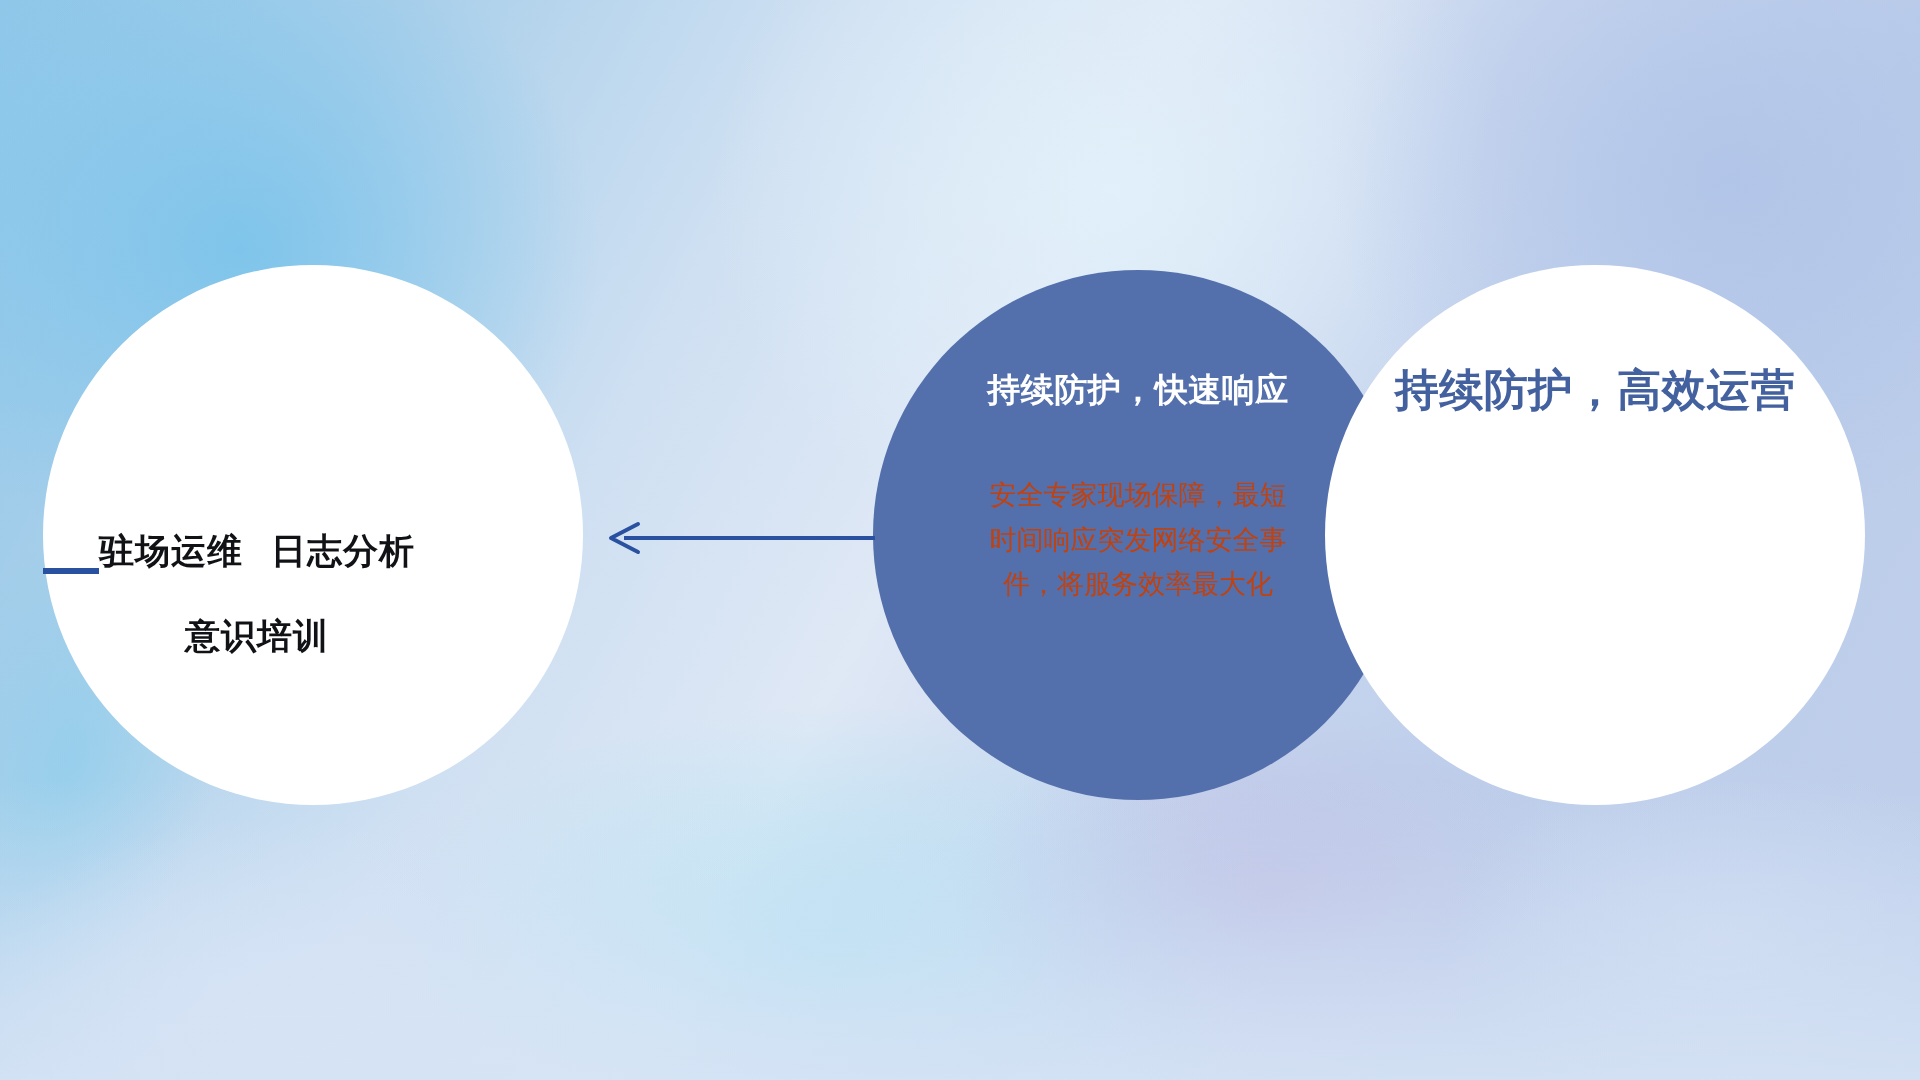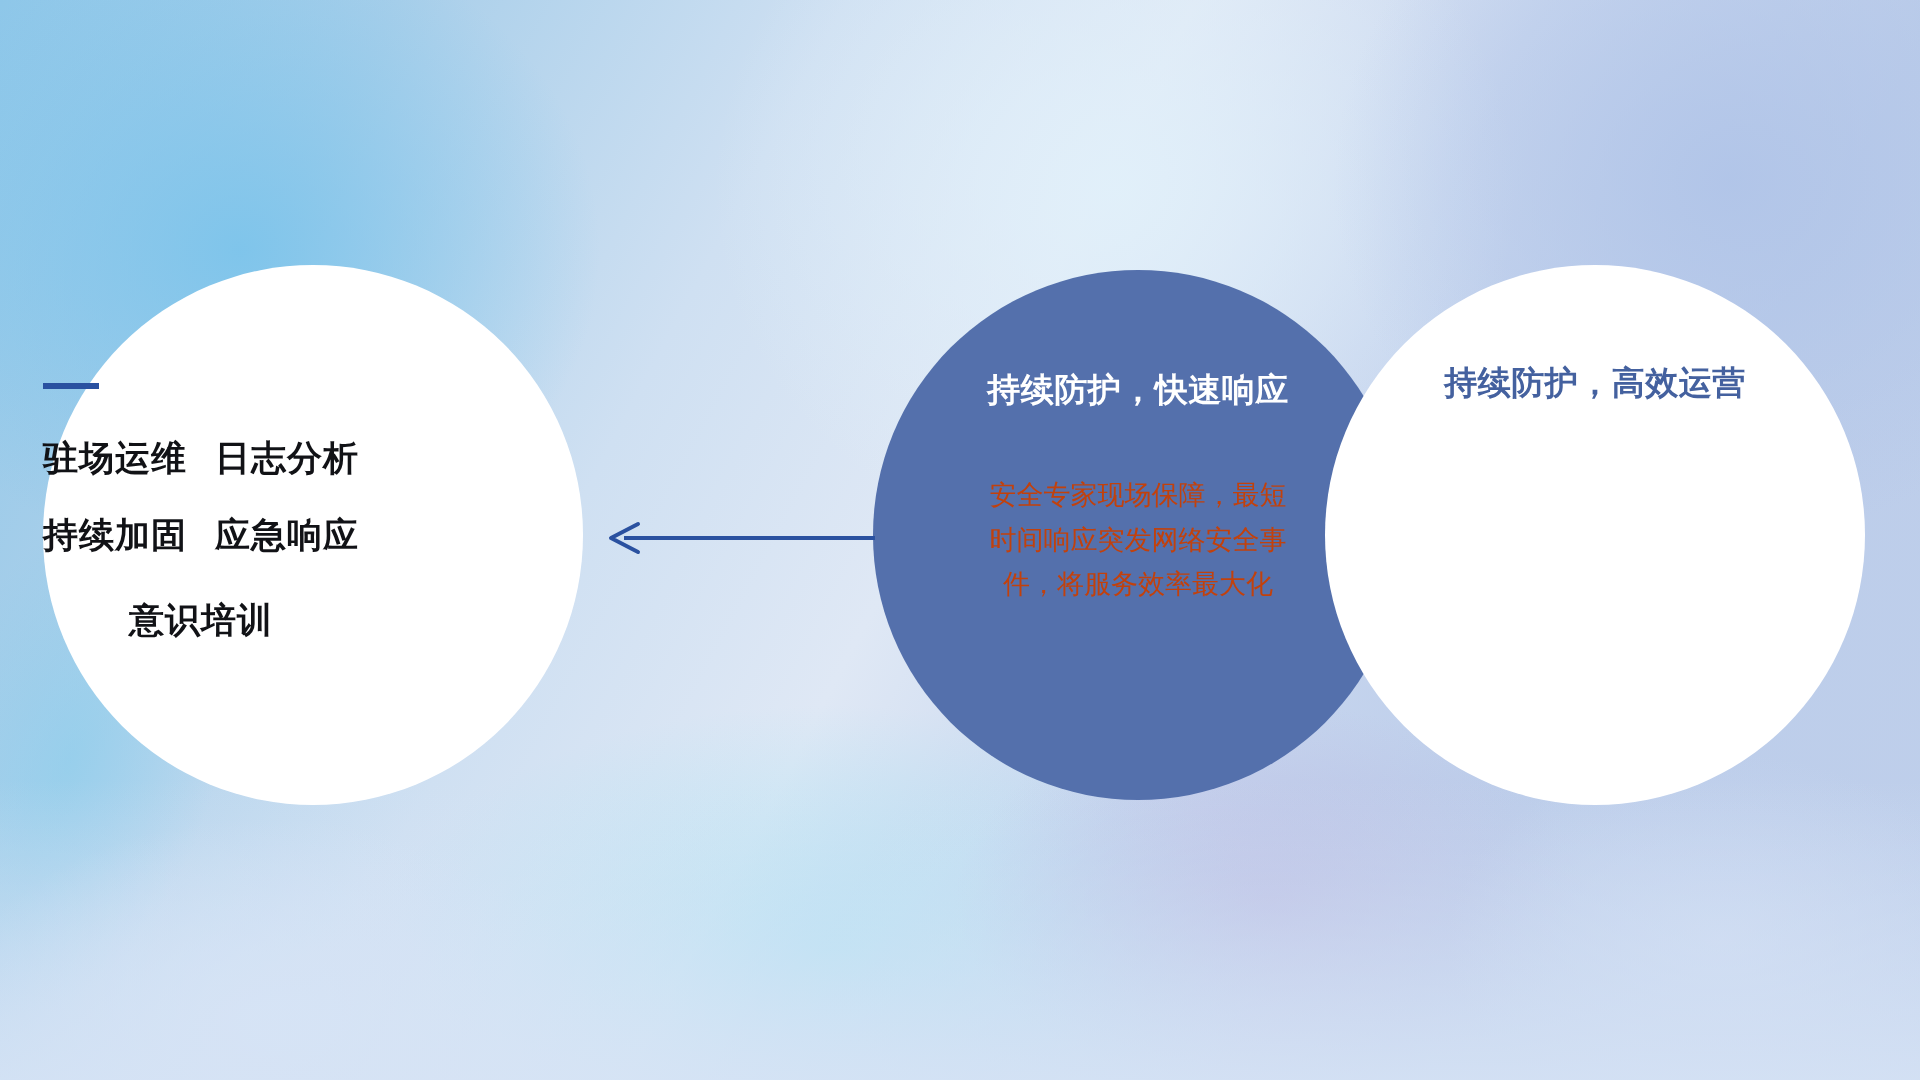--- a/index.html
+++ b/index.html
@@ -110,22 +110,22 @@
     left: 1325px; top: 265px;
     width: 540px; height: 540px;
   }
 
   
   .left-content {
     position: absolute;
     left: 43px; top: 265px;
     width: 540px; height: 540px;
     display: flex;
-    flex-direction: column;
-    align-items: flex-start;
+    flex-direction: row;
+    align-items: center;
     justify-content: flex-start;
     padding-top: 118px;
     box-sizing: border-box;
   }
   .accent-dash {
     width: 56px;
     height: 6px;
     background: #2a51a0;
     margin-bottom: 46px;
   }
@@ -187,21 +187,21 @@
     left: 1325px; top: 265px;
     width: 540px; height: 540px;
     box-sizing: border-box;
     display: flex;
     flex-direction: column;
     align-items: center;
     padding-top: 96px;
     z-index: 4;
   }
   .right-title {
-    font-size: 33px;
+    font-size: 44px;
     font-weight: bold;
     color: #44619f;
     letter-spacing: 0.5px;
     white-space: nowrap;
   }
   .right-body {
     margin-top: 62px;
     width: 420px;
     font-size: 28px;
     line-height: 1.55;
@@ -236,21 +236,20 @@
   <div class="bg-wash-bottom"></div>
 
   <div id="circle-left" class="circle circle-white"></div>
   <div id="circle-middle" class="circle circle-blue" style="background: rgb(84, 112, 172);"></div>
   <div id="circle-right" class="circle circle-white"></div>
 
   <div class="left-content">
     <div class="accent-dash" style="background: rgb(42, 81, 160);"></div>
     <div class="left-lines">
       <div class="left-line"><span>驻场运维</span><span class="gap"></span><span>日志分析</span></div>
-      <div class="left-line"><span>持续加固</span><span class="gap"></span><span>应急响应</span></div>
       <div class="left-line center-single"><span>意识培训</span></div>
     </div>
   </div>
 
   <div class="mid-content">
     <div class="mid-title">持续防护，快速响应</div>
     <div class="mid-body">安全专家现场保障，最短时间响应突发网络安全事件，将服务效率最大化</div>
   </div>
 
   <div class="right-content">

